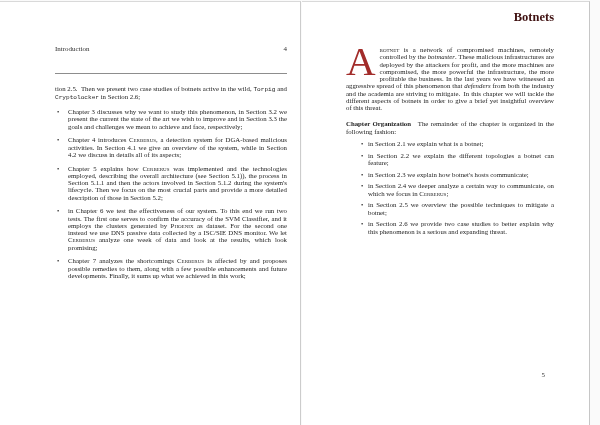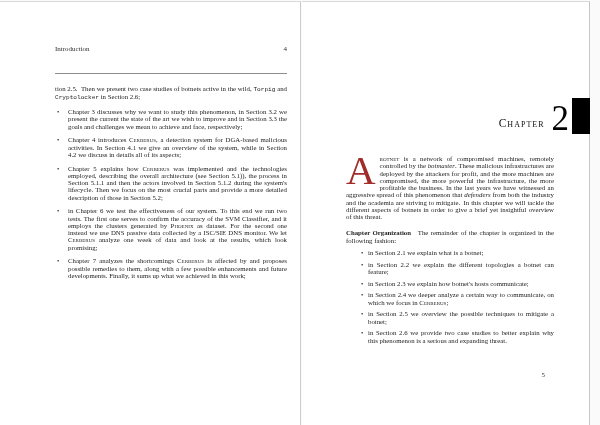--- a/index.html
+++ b/index.html
@@ -81,26 +81,22 @@
         <span class="litext"><span>Chapter 7 analyzes the shortcomings </span><span class="sc">Cerberus</span><span> is affected by and proposes possible remedies to them, along with a few possible enhancements and future developments. Finally, it sums up what we achieved in this work;</span></span>
       </div>
     </div>
 
   </div>
 </div>
 
 <div class="page" id="right-page">
   <div class="rcontent">
 
-    <div class="chapter-row">
-      <span class="chapter-label">Chapter</span>
-      <span class="chapter-number">2</span>
-      <span class="chapter-box"></span>
-    </div>
 
+    <div class="chapter-title">Botnets</div>
 
     <div class="rbody">
       <div class="lead">
         <span class="dropcap">A</span><span><span class="sc">botnet</span><span> is a network of compromised machines, remotely controlled by the </span><span class="it">botmaster</span><span>. These malicious infrastructures are deployed by the attackers for profit, and the more machines are compromised, the more powerful the infrastructure, the more profitable the business. In the last years we have witnessed an aggressive spread of this phenomenon that </span><span class="it">defenders</span><span> from both the industry and the academia are striving to mitigate. In this chapter we will tackle the different aspects of botnets in order to give a brief yet insightful overview of this threat.</span></span>
       </div>
 
       <div class="orgpara"><span class="b">Chapter Organization</span><span> The remainder of the chapter is organized in the following fashion:</span></div>
 
       <div class="rlist">
         <div class="li2">

